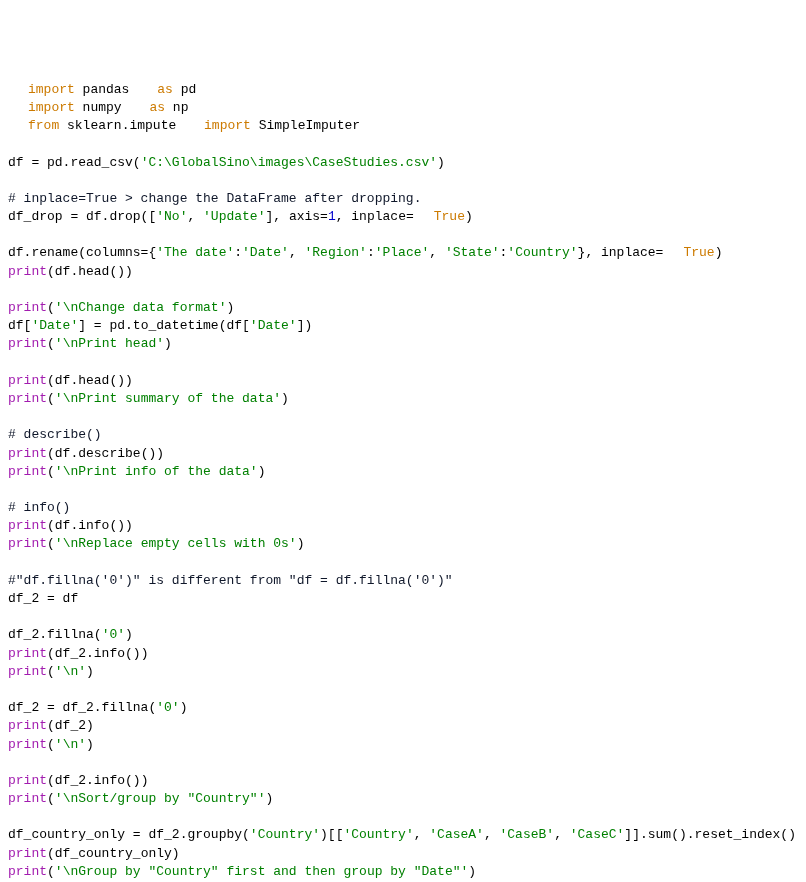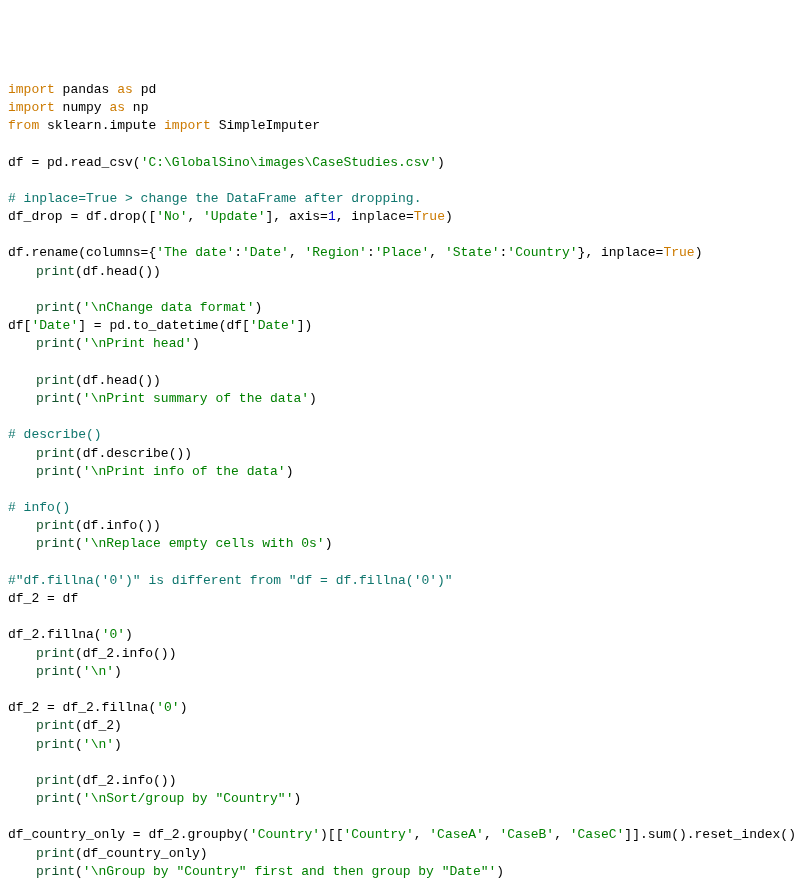--- a/index.html
+++ b/index.html
@@ -6,23 +6,23 @@
     margin: 0;
     padding: 8px;
     background: #ffffff;
     font-family: "Courier New", Courier, monospace;
     font-size: 13px;
     line-height: 1.4;
     white-space: pre;
     color: #000000;
   }
   .line { display: block; }
-  .kw-orange { color: #cc7a00; }
-  .kw-purple { color: #14532d; margin-left: 28px; }
-  .kw-red { color: #0f766e; text-align: right; }
+  .kw-orange { color: #cc7a00; margin-left: 20px; }
+  .kw-purple { color: #a21caf; }
+  .kw-red { color: #0f172a; text-align: right; }
   .str-green { color: #008000; margin-top: 48px; }
   .blue { color: #0000cc; }
   .black { color: #000000; }
 </style>
 </head>
 <body>
 
 
 
 <div id="code-container"><span class="line"><span class="kw-orange">import</span><span class="black"> pandas </span><span class="kw-orange">as</span><span class="black"> pd</span></span><span class="line"><span class="kw-orange">import</span><span class="black"> numpy </span><span class="kw-orange">as</span><span class="black"> np</span></span><span class="line"><span class="kw-orange">from</span><span class="black"> sklearn.impute </span><span class="kw-orange">import</span><span class="black"> SimpleImputer</span></span><span class="line">&nbsp;</span><span class="line"><span class="black">df = pd.read_csv(</span><span class="str-green">'C:\GlobalSino\images\CaseStudies.csv'</span><span class="black">)</span></span><span class="line">&nbsp;</span><span class="line"><span class="kw-red"># inplace=True &gt; change the DataFrame after dropping.</span></span><span class="line"><span class="black">df_drop = df.drop([</span><span class="str-green">'No'</span><span class="black">, </span><span class="str-green">'Update'</span><span class="black">], axis=</span><span class="blue">1</span><span class="black">, inplace=</span><span class="kw-orange">True</span><span class="black">)</span></span><span class="line">&nbsp;</span><span class="line"><span class="black">df.rename(columns={</span><span class="str-green">'The date'</span><span class="black">:</span><span class="str-green">'Date'</span><span class="black">, </span><span class="str-green">'Region'</span><span class="black">:</span><span class="str-green">'Place'</span><span class="black">, </span><span class="str-green">'State'</span><span class="black">:</span><span class="str-green">'Country'</span><span class="black">}, inplace=</span><span class="kw-orange">True</span><span class="black">)</span></span><span class="line"><span class="kw-purple">print</span><span class="black">(df.head())</span></span><span class="line">&nbsp;</span><span class="line"><span class="kw-purple">print</span><span class="black">(</span><span class="str-green">'\nChange data format'</span><span class="black">)</span></span><span class="line"><span class="black">df[</span><span class="str-green">'Date'</span><span class="black">] = pd.to_datetime(df[</span><span class="str-green">'Date'</span><span class="black">])</span></span><span class="line"><span class="kw-purple">print</span><span class="black">(</span><span class="str-green">'\nPrint head'</span><span class="black">)</span></span><span class="line">&nbsp;</span><span class="line"><span class="kw-purple">print</span><span class="black">(df.head())</span></span><span class="line"><span class="kw-purple">print</span><span class="black">(</span><span class="str-green">'\nPrint summary of the data'</span><span class="black">)</span></span><span class="line">&nbsp;</span><span class="line"><span class="kw-red"># describe()</span></span><span class="line"><span class="kw-purple">print</span><span class="black">(df.describe())</span></span><span class="line"><span class="kw-purple">print</span><span class="black">(</span><span class="str-green">'\nPrint info of the data'</span><span class="black">)</span></span><span class="line">&nbsp;</span><span class="line"><span class="kw-red"># info()</span></span><span class="line"><span class="kw-purple">print</span><span class="black">(df.info())</span></span><span class="line"><span class="kw-purple">print</span><span class="black">(</span><span class="str-green">'\nReplace empty cells with 0s'</span><span class="black">)</span></span><span class="line">&nbsp;</span><span class="line"><span class="kw-red">#"df.fillna('0')" is different from "df = df.fillna('0')"</span></span><span class="line"><span class="black">df_2 = df</span></span><span class="line">&nbsp;</span><span class="line"><span class="black">df_2.fillna(</span><span class="str-green">'0'</span><span class="black">)</span></span><span class="line"><span class="kw-purple">print</span><span class="black">(df_2.info())</span></span><span class="line"><span class="kw-purple">print</span><span class="black">(</span><span class="str-green">'\n'</span><span class="black">)</span></span><span class="line">&nbsp;</span><span class="line"><span class="black">df_2 = df_2.fillna(</span><span class="str-green">'0'</span><span class="black">)</span></span><span class="line"><span class="kw-purple">print</span><span class="black">(df_2)</span></span><span class="line"><span class="kw-purple">print</span><span class="black">(</span><span class="str-green">'\n'</span><span class="black">)</span></span><span class="line">&nbsp;</span><span class="line"><span class="kw-purple">print</span><span class="black">(df_2.info())</span></span><span class="line"><span class="kw-purple">print</span><span class="black">(</span><span class="str-green">'\nSort/group by "Country"'</span><span class="black">)</span></span><span class="line">&nbsp;</span><span class="line"><span class="black">df_country_only = df_2.groupby(</span><span class="str-green">'Country'</span><span class="black">)[[</span><span class="str-green">'Country'</span><span class="black">, </span><span class="str-green">'CaseA'</span><span class="black">, </span><span class="str-green">'CaseB'</span><span class="black">, </span><span class="str-green">'CaseC'</span><span class="black">]].sum().reset_index()</span></span><span class="line"><span class="kw-purple">print</span><span class="black">(df_country_only)</span></span><span class="line"><span class="kw-purple">print</span><span class="black">(</span><span class="str-green">'\nGroup by "Country" first and then group by "Date"'</span><span class="black">)</span></span><span class="line">&nbsp;</span></div>

